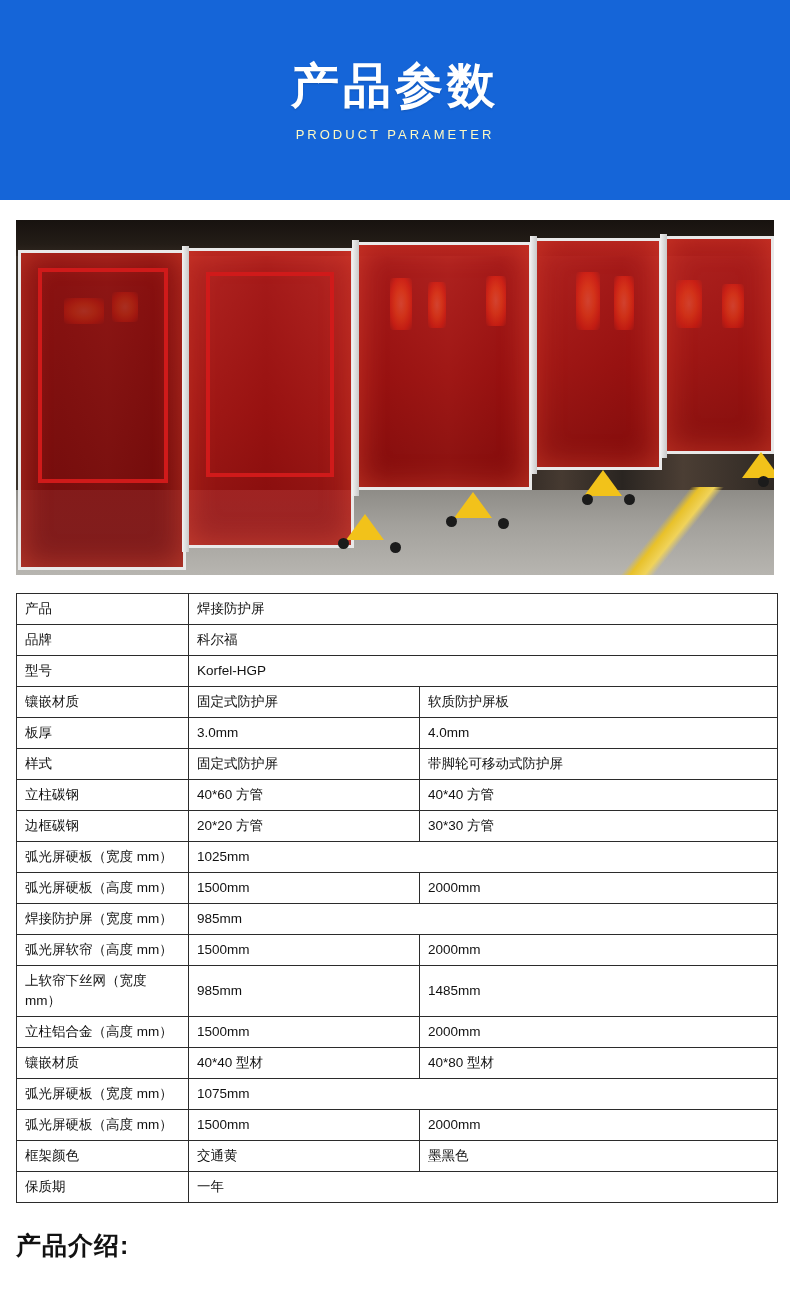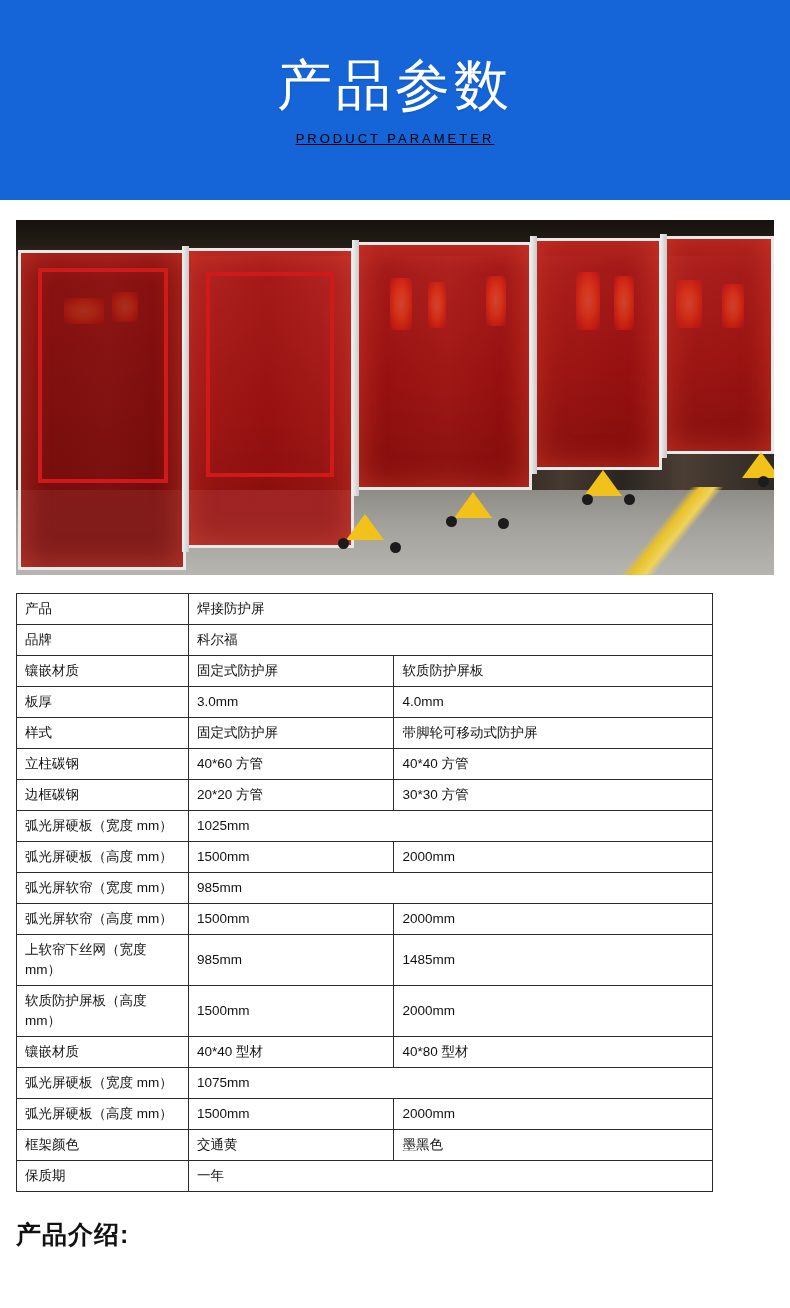--- a/index.html
+++ b/index.html
@@ -22,32 +22,31 @@
     width: 790px;
     height: 200px;
     background: #1565d8;
     display: flex;
     flex-direction: column;
     align-items: center;
     justify-content: center;
   }
   .banner-title {
     color: #ffffff;
-    font-size: 55px;
-    font-weight: normal;
+    font-size: 48px;
+    font-weight: bold;
     letter-spacing: 4px;
     line-height: 1.15;
     text-shadow: 0 1px 2px rgba(0,0,0,.15);
   }
   .banner-sub {
-    color: #000000;
+    color: #fef9c3;
     font-size: 13px;
     letter-spacing: 3px;
     margin-top: 14px;
-    text-decoration: underline;
   }
 
   
   .photo-wrap {
     margin: 20px 16px 0 16px;
     width: 758px;
     height: 355px;
     position: relative;
     overflow: hidden;
     background: #2a2520;
@@ -113,21 +112,21 @@
     width: 11px; height: 11px;
     border-radius: 50%;
     background: #1b1b1b;
   }
   .inner-frame-red {
     position: absolute;
     border: 4px solid #d01a1a;
   }
 
   
-  .spec-wrap { margin: 18px 16px 0 16px; width: 697px; }
+  .spec-wrap { margin: 18px 16px 0 16px; width: 762px; }
   table.spec {
     width: 100%;
     border-collapse: collapse;
     font-size: 13.5px;
     color: #111111;
   }
   table.spec td {
     border: 1px solid #2b2b2b;
     padding: 5px 8px;
     line-height: 20px;
@@ -208,20 +207,24 @@
       <tbody>
           <tr>
             <td class="label">产品</td>
             <td class="val" colspan="3">焊接防护屏</td>
           </tr>
           <tr>
             <td class="label">品牌</td>
             <td class="val" colspan="3">科尔福</td>
           </tr>
           <tr>
+            <td class="label">型号</td>
+            <td class="val" colspan="3">Korfel-HGP</td>
+          </tr>
+          <tr>
             <td class="label">镶嵌材质</td>
             <td class="val">固定式防护屏</td>
             <td class="val" colspan="2">软质防护屏板</td>
           </tr>
           <tr>
             <td class="label">板厚</td>
             <td class="val">3.0mm</td>
             <td class="val" colspan="2">4.0mm</td>
           </tr>
           <tr>
@@ -242,35 +245,35 @@
           <tr>
             <td class="label">弧光屏硬板（宽度 mm）</td>
             <td class="val" colspan="3">1025mm</td>
           </tr>
           <tr>
             <td class="label">弧光屏硬板（高度 mm）</td>
             <td class="val">1500mm</td>
             <td class="val" colspan="2">2000mm</td>
           </tr>
           <tr>
-            <td class="label">弧光屏软帘（宽度 mm）</td>
+            <td class="label">焊接防护屏（宽度 mm）</td>
             <td class="val" colspan="3">985mm</td>
           </tr>
           <tr>
             <td class="label">弧光屏软帘（高度 mm）</td>
             <td class="val">1500mm</td>
             <td class="val" colspan="2">2000mm</td>
           </tr>
           <tr>
             <td class="label">上软帘下丝网（宽度 mm）</td>
             <td class="val">985mm</td>
             <td class="val" colspan="2">1485mm</td>
           </tr>
           <tr>
-            <td class="label">软质防护屏板（高度 mm）</td>
+            <td class="label">立柱铝合金（高度 mm）</td>
             <td class="val">1500mm</td>
             <td class="val" colspan="2">2000mm</td>
           </tr>
           <tr>
             <td class="label">镶嵌材质</td>
             <td class="val">40*40 型材</td>
             <td class="val" colspan="2">40*80 型材</td>
           </tr>
           <tr>
             <td class="label">弧光屏硬板（宽度 mm）</td>

